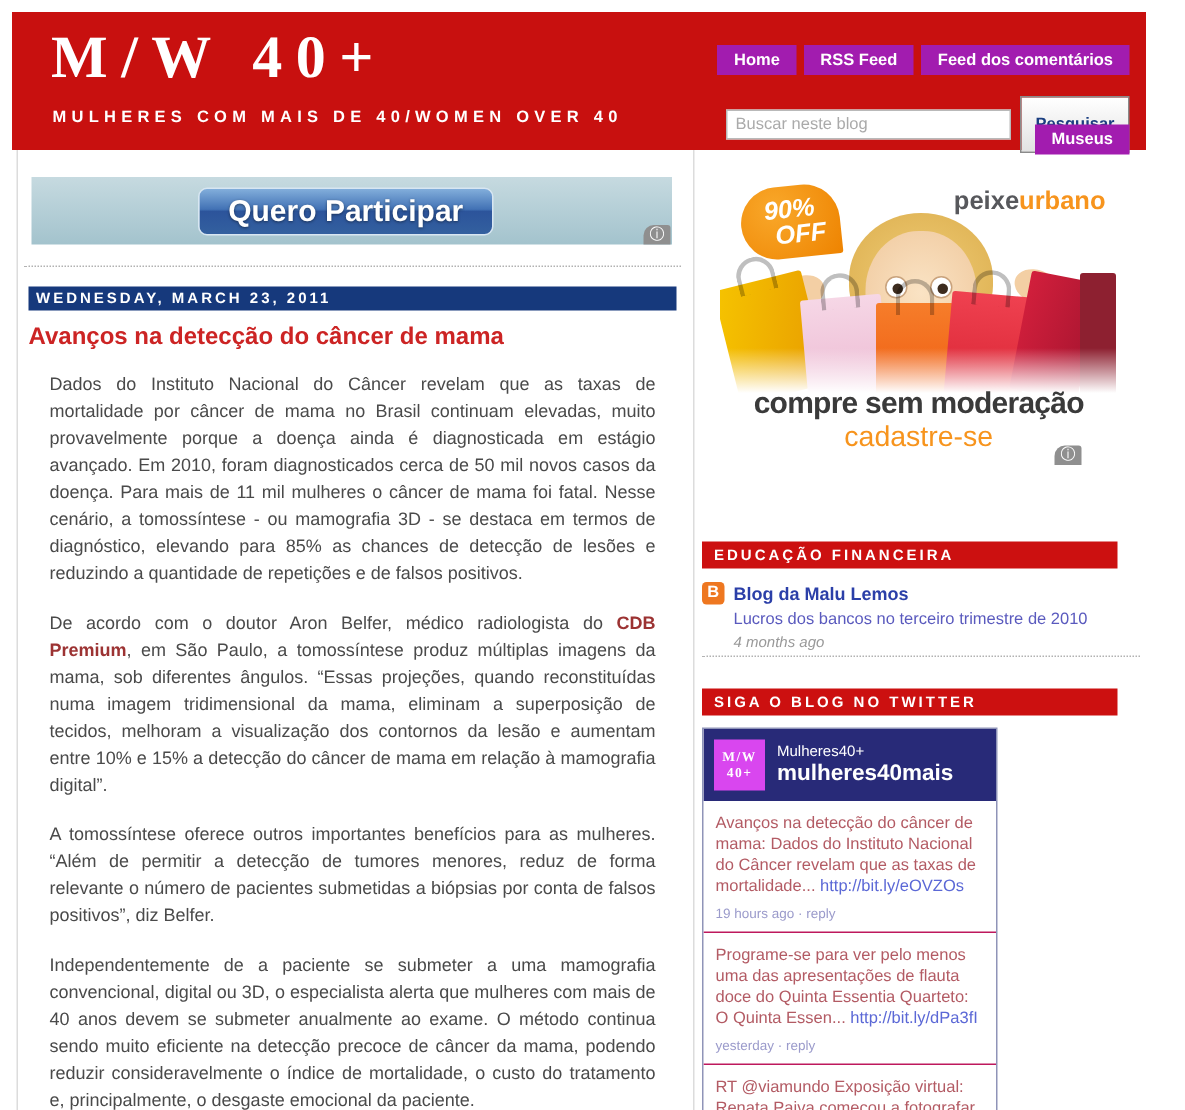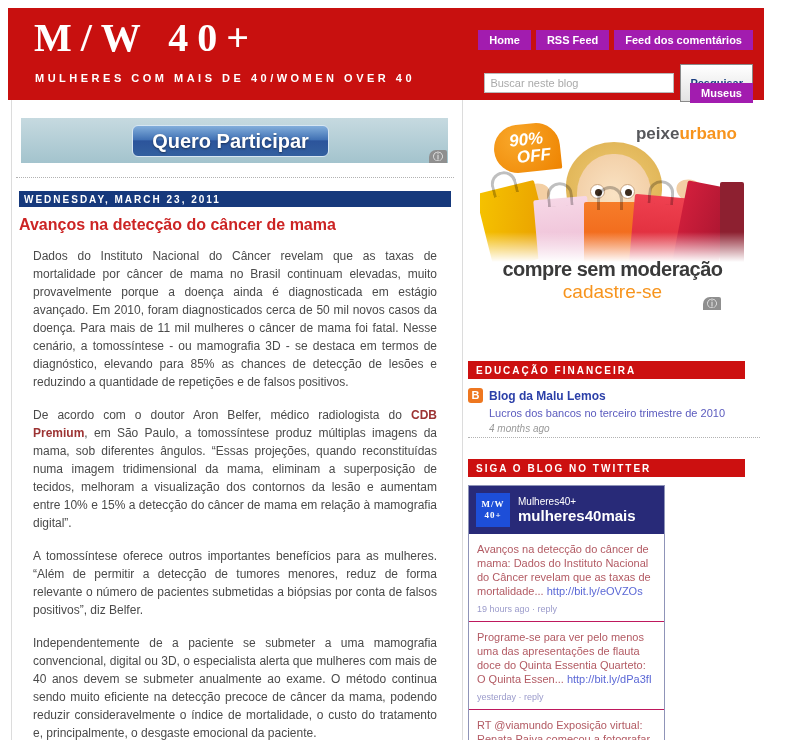--- a/index.html
+++ b/index.html
@@ -126,21 +126,21 @@
   .blog-post-link { display:block; margin:4px 0 0 21px; color:#5a5abe; font-size:11px; text-decoration:none; cursor:pointer; width:250px; }
   .blog-ago { margin:4px 0 0 21px; color:#999; font-size:10px; font-style:italic; }
   .side-dotted { position:absolute; left:468px; top:437px; width:292px; border-top:1px dotted #b2b2b2; }
 
   .twitter-widget {
     position:absolute; left:468px; top:485px; width:197px; height:260px;
     border:1px solid #8f94b8; background:#fff; overflow:hidden;
   }
   .tw-head { background:#282a78; height:48px; display:flex; align-items:center; gap:8px; padding:0 7px; }
   .tw-avatar {
-    width:34px; height:34px; background:#1d4ed8; color:#fff; flex:0 0 auto;
+    width:34px; height:34px; background:#d946ef; color:#fff; flex:0 0 auto;
     display:flex; flex-direction:column; align-items:center; justify-content:center;
     font-size:9px; font-weight:bold; letter-spacing:1px; line-height:11px;
     font-family:"Liberation Serif", serif;
   }
   .tw-display { color:#fff; font-size:10px; }
   .tw-user { color:#fff; font-size:15px; font-weight:bold; }
   .tweet { padding:8px 8px 5px; border-bottom:1px solid #be185d; font-size:11px; line-height:14px; color:#b35b64; }
   .tw-link { color:#5b68d6; text-decoration:none; cursor:pointer; }
   .tw-meta { margin-top:4px; font-size:9px; color:#9b9bcb; }
   .tw-reply { color:#9b9bcb; text-decoration:none; cursor:pointer; }

